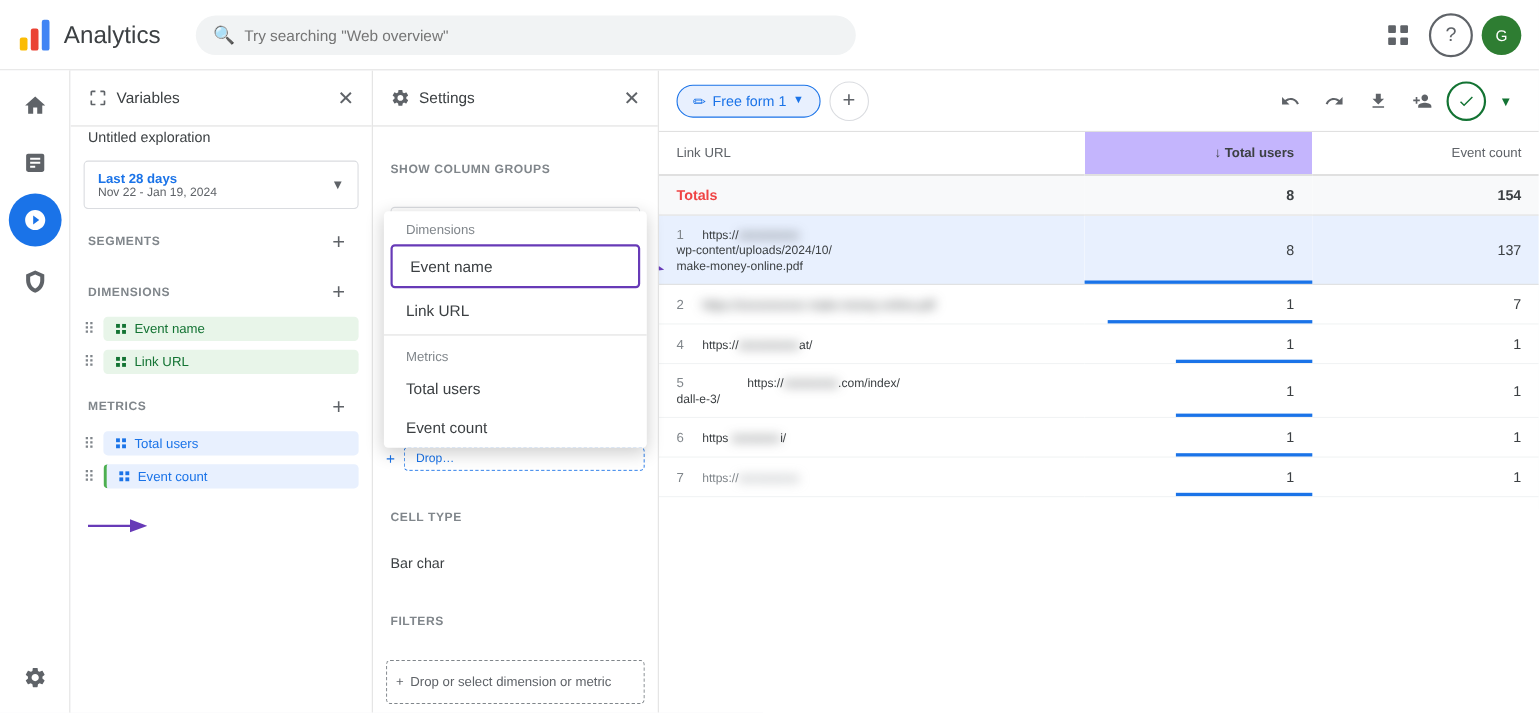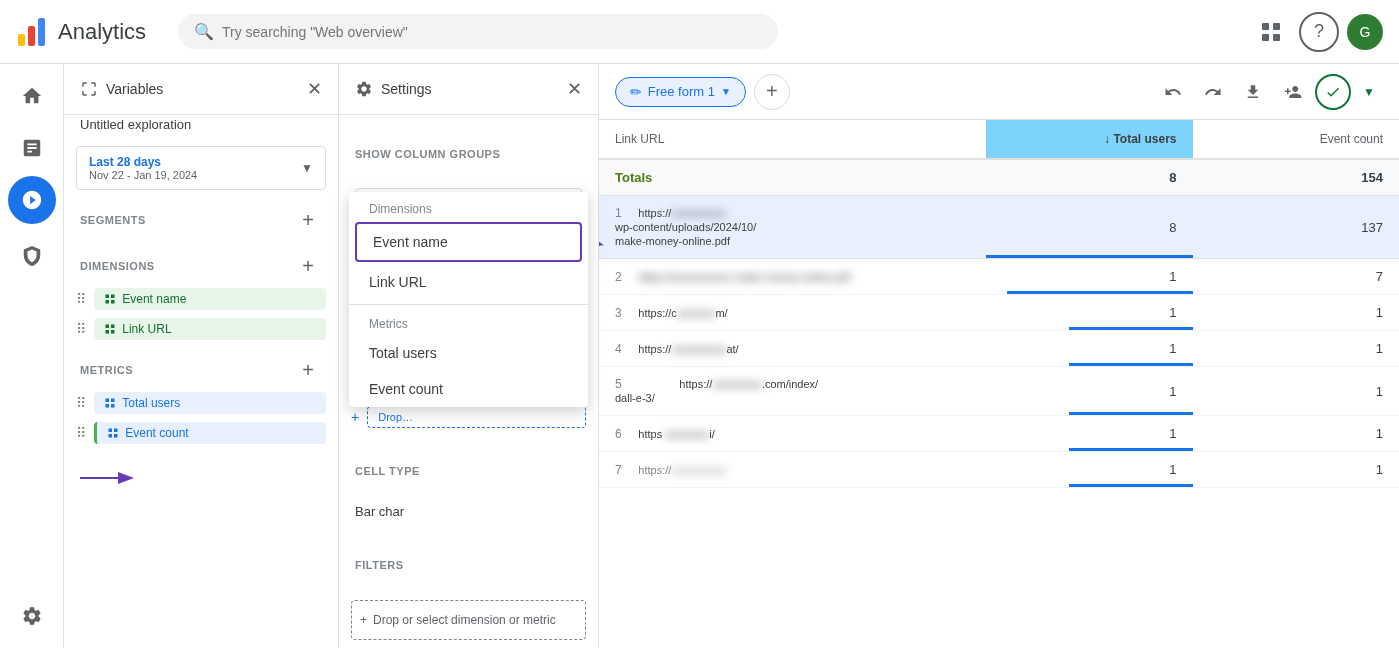--- a/index.html
+++ b/index.html
@@ -298,32 +298,32 @@
         </div>
       </div>
 
       <div style="flex:1;overflow:auto;">
         <table style="width:100%;border-collapse:collapse;">
           <thead>
             <tr>
               <th style="padding:12px 16px;text-align:left;font-size:12px;color:#5f6368;font-weight:500;border-bottom:2px solid #e0e0e0;background:#fff;min-width:300px;">
                 <span>Link URL</span>
               </th>
-              <th style="padding:12px 16px;text-align:right;font-size:12px;color:#3c4043;font-weight:600;border-bottom:2px solid #e0e0e0;background:#7dd3fc;min-width:160px;cursor:pointer;">
+              <th style="padding:12px 16px;text-align:right;font-size:12px;color:#3c4043;font-weight:600;border-bottom:2px solid #e0e0e0;background:#c4b5fd;min-width:160px;cursor:pointer;">
                 <span>↓ Total users</span>
               </th>
               <th style="padding:12px 16px;text-align:right;font-size:12px;color:#5f6368;font-weight:500;border-bottom:2px solid #e0e0e0;background:#fff;min-width:160px;cursor:pointer;">
                 <span>Event count</span>
               </th>
             </tr>
           </thead>
           <tbody>
 
             <tr style="background:#f8f9fa;">
-              <td style="padding:10px 16px;font-size:13px;font-weight:600;color:#4d7c0f;border-bottom:1px solid #e0e0e0;">
+              <td style="padding:10px 16px;font-size:13px;font-weight:600;color:#ef4444;border-bottom:1px solid #e0e0e0;">
                 <span>Totals</span>
               </td>
               <td style="padding:10px 16px;text-align:right;font-size:13px;font-weight:600;color:#3c4043;border-bottom:1px solid #e0e0e0;">
                 <span>8</span>
               </td>
               <td style="padding:10px 16px;text-align:right;font-size:13px;font-weight:600;color:#3c4043;border-bottom:1px solid #e0e0e0;">
                 <span>154</span>
               </td>
             </tr>
 
@@ -348,33 +348,20 @@
               </td>
               <td style="padding:10px 16px;text-align:right;font-size:13px;color:#3c4043;border-bottom:1px solid #f1f3f4;position:relative;">
                 <span>1</span>
                 <div style="position:absolute;bottom:0;left:10%;right:0;height:3px;background:#1a73e8;"></div>
               </td>
               <td style="padding:10px 16px;text-align:right;font-size:13px;color:#3c4043;border-bottom:1px solid #f1f3f4;">
                 <span>7</span>
               </td>
             </tr>
 
-            <tr>
-              <td style="padding:10px 16px;font-size:12px;color:#3c4043;border-bottom:1px solid #f1f3f4;">
-                <span style="color:#80868b;display:inline-block;width:20px;font-size:12px;">3</span>
-                <span style="font-size:11px;color:#3c4043;">https://c<span style="filter:blur(5px);user-select:none;">xxxxxxx</span>m/</span>
-              </td>
-              <td style="padding:10px 16px;text-align:right;font-size:13px;color:#3c4043;border-bottom:1px solid #f1f3f4;position:relative;">
-                <span>1</span>
-                <div style="position:absolute;bottom:0;left:40%;right:0;height:3px;background:#1a73e8;"></div>
-              </td>
-              <td style="padding:10px 16px;text-align:right;font-size:13px;color:#3c4043;border-bottom:1px solid #f1f3f4;">
-                <span>1</span>
-              </td>
-            </tr>
 
             <tr>
               <td style="padding:10px 16px;font-size:12px;color:#3c4043;border-bottom:1px solid #f1f3f4;">
                 <span style="color:#80868b;display:inline-block;width:20px;font-size:12px;">4</span>
                 <span style="font-size:11px;color:#3c4043;">https://<span style="filter:blur(5px);user-select:none;">xxxxxxxxxx</span>at/</span>
               </td>
               <td style="padding:10px 16px;text-align:right;font-size:13px;color:#3c4043;border-bottom:1px solid #f1f3f4;position:relative;">
                 <span>1</span>
                 <div style="position:absolute;bottom:0;left:40%;right:0;height:3px;background:#1a73e8;"></div>
               </td>

